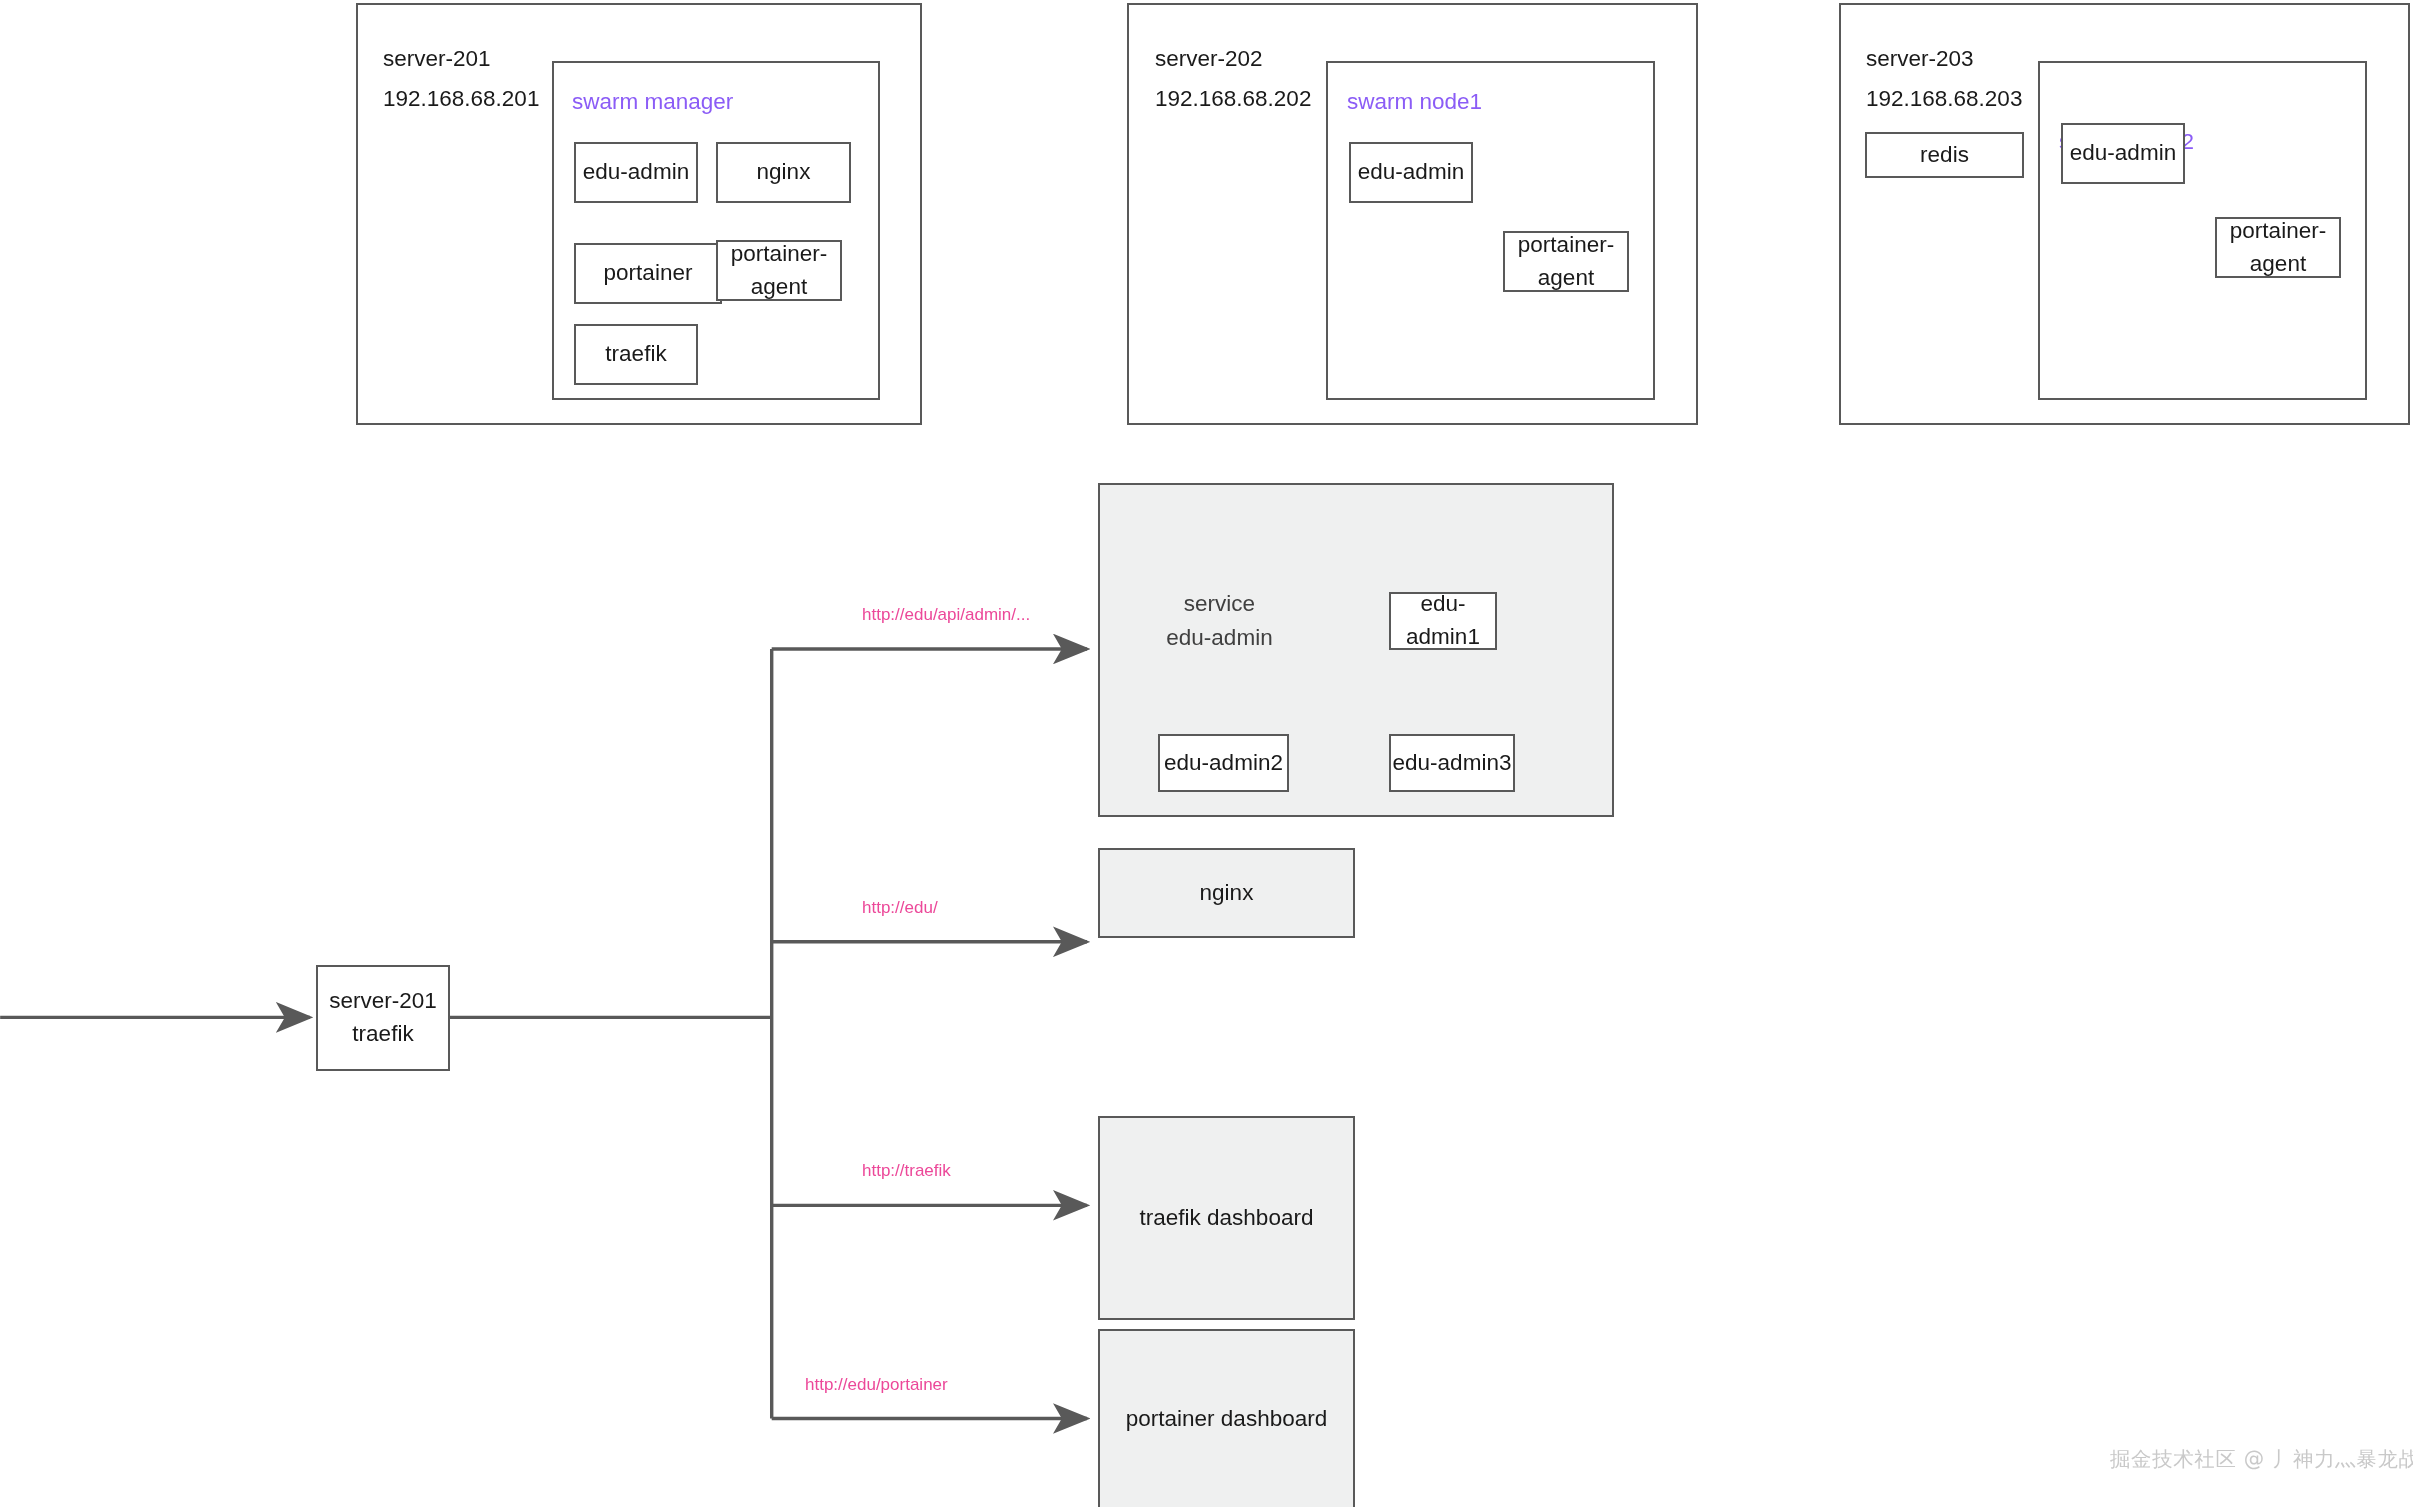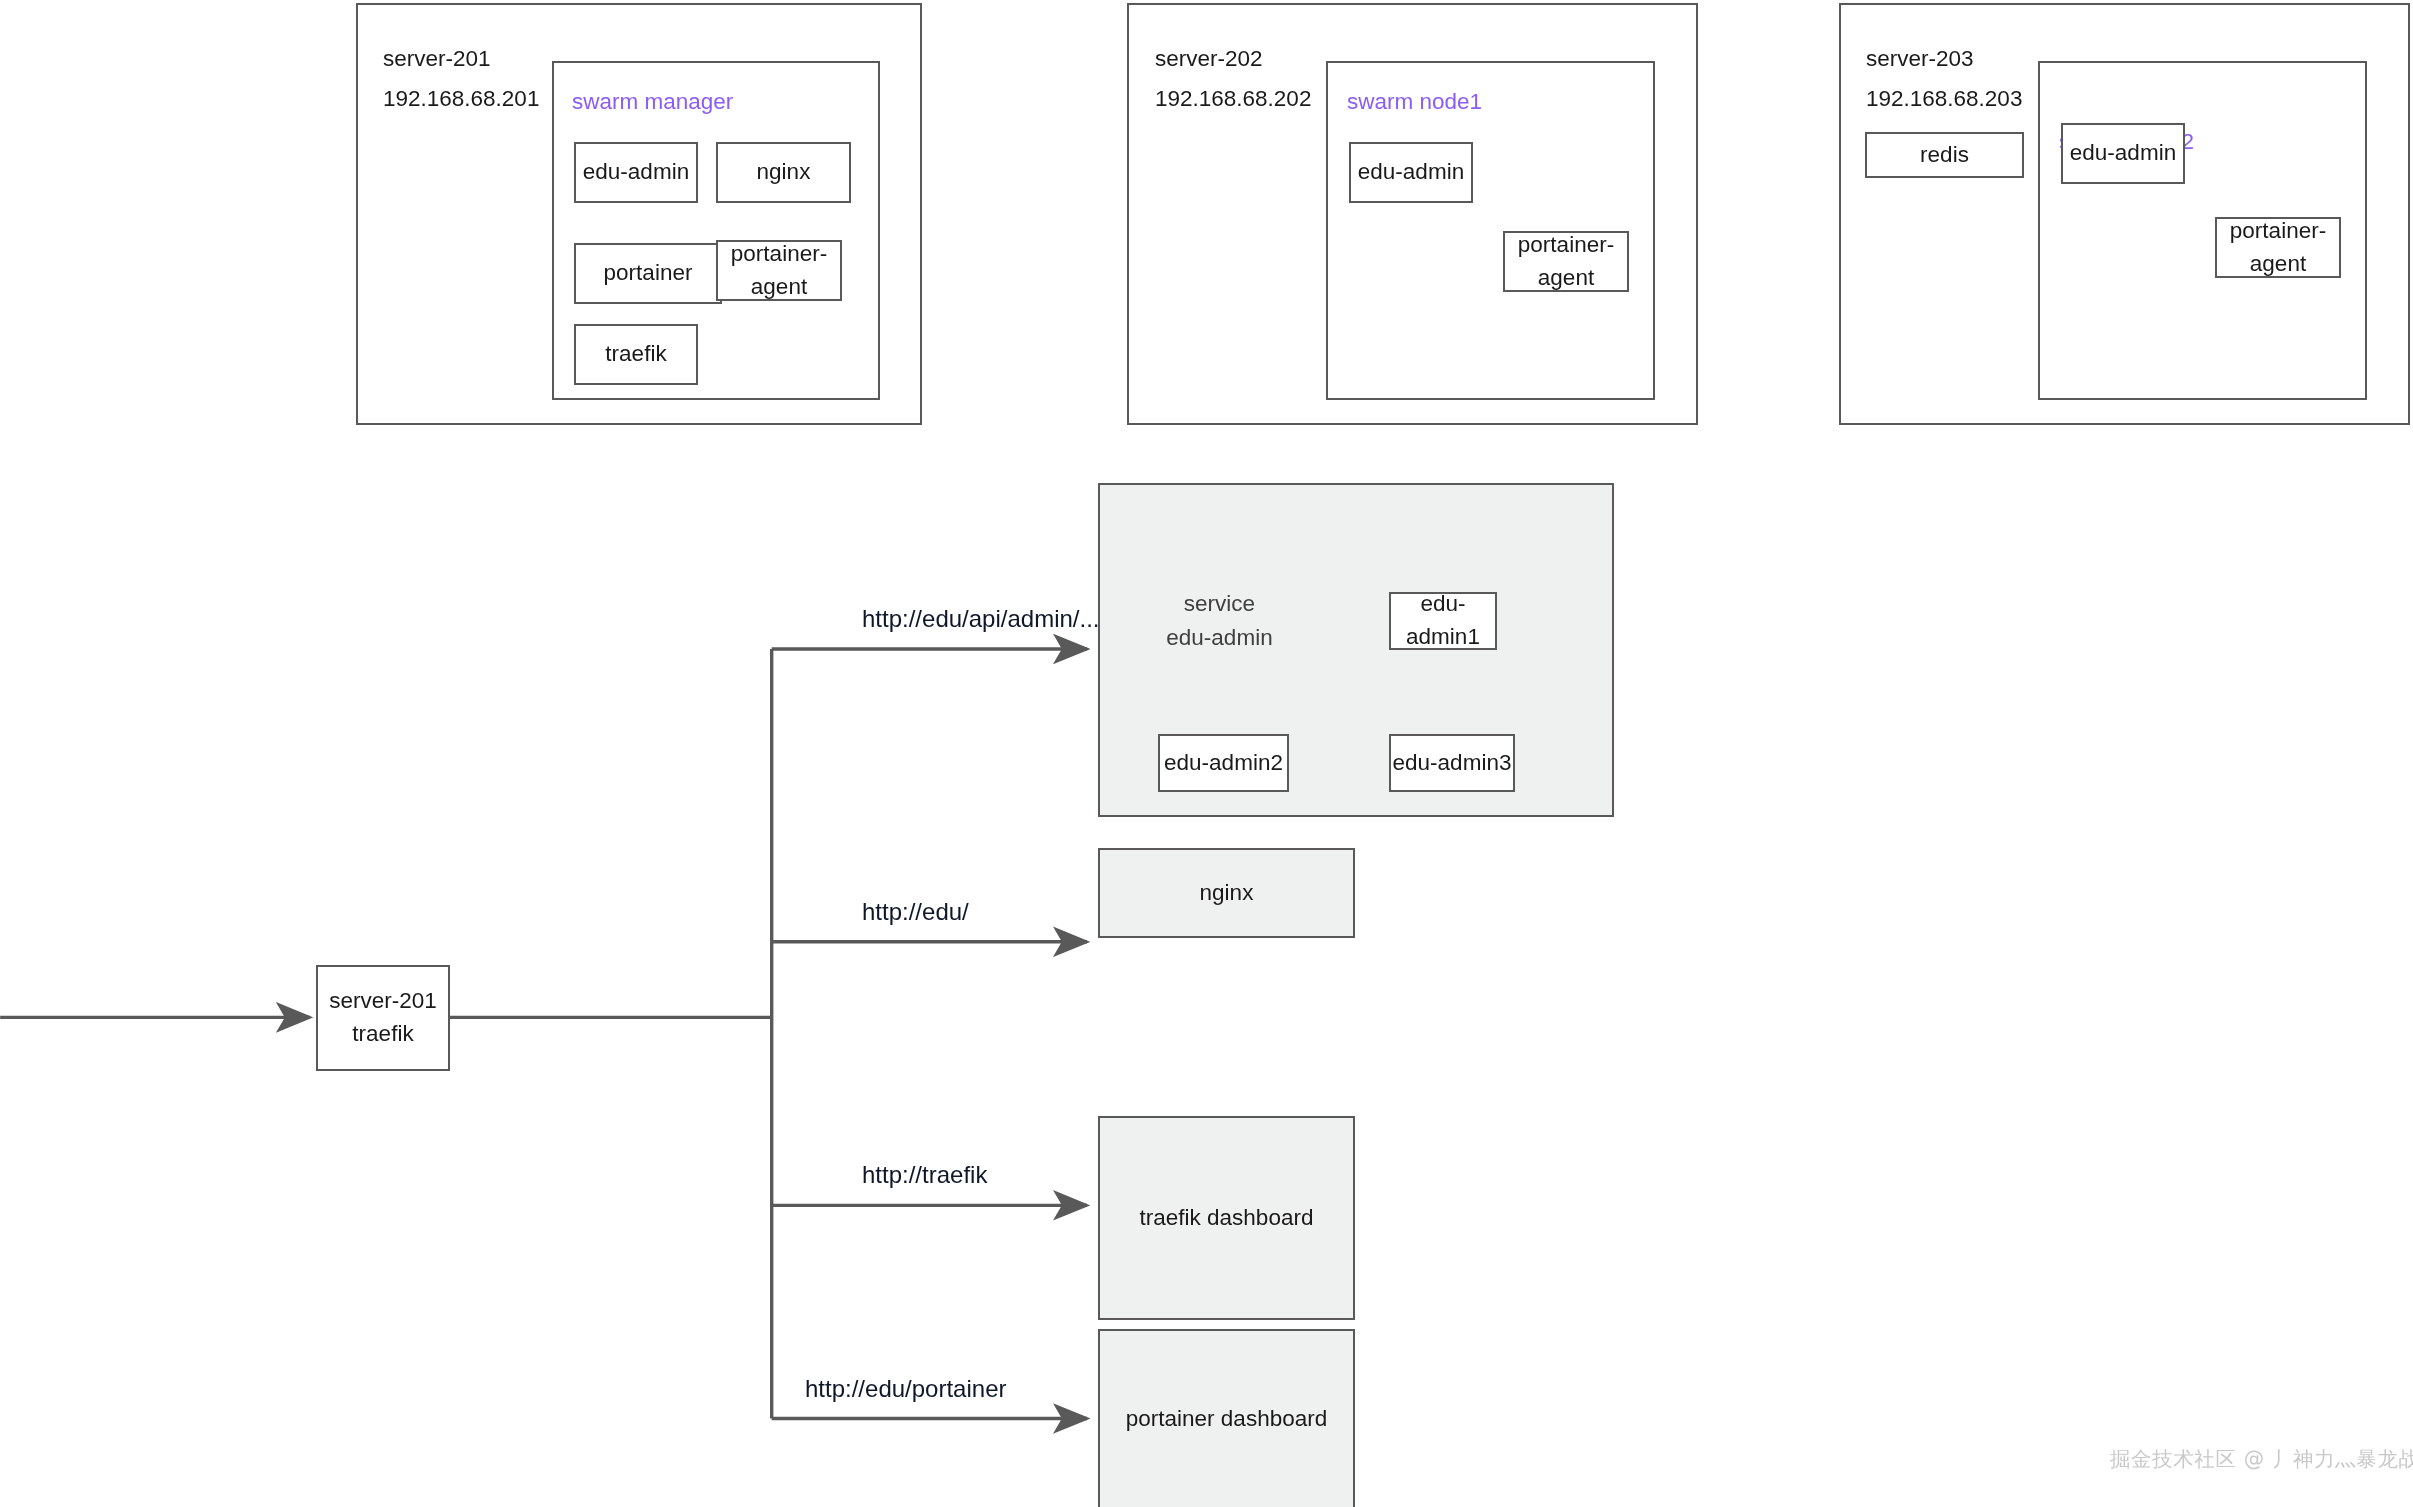--- a/index.html
+++ b/index.html
@@ -54,22 +54,22 @@
     white-space: nowrap;
   }
   .group-label {
     position: absolute;
     font-size: 22.5px;
     color: #8b5cf6;
     white-space: nowrap;
   }
   .edge-label {
     position: absolute;
-    font-size: 24px;
-    color: #0f172a;
+    font-size: 17px;
+    color: #ec4899;
     white-space: nowrap;
     background: transparent;
   }
   .watermark {
     position: absolute;
     font-size: 20.4px;
     color: #c9c9c9;
     white-space: nowrap;
     letter-spacing: 0.7px;
     font-family: "DejaVu Sans", sans-serif;

